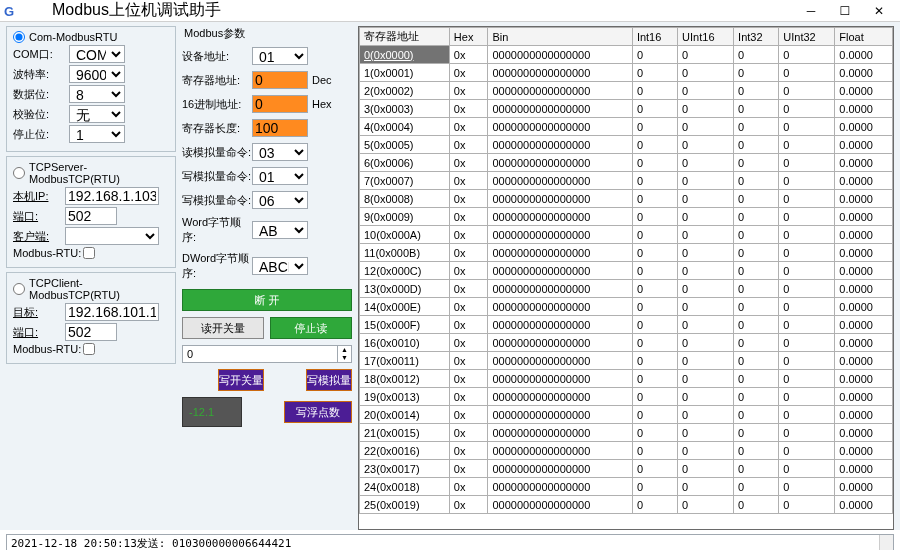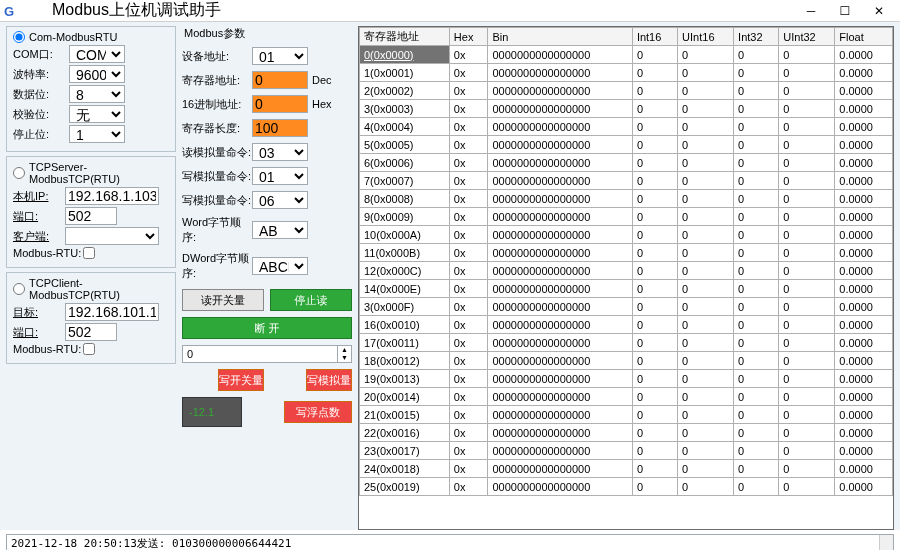--- a/index.html
+++ b/index.html
@@ -20,21 +20,21 @@
   .form-row .lbl.sm { width: 52px; text-decoration: underline; }
   .form-row .lbl.md { width: 70px; }
   select, input[type=text] { font-size: 14px; height: 18px; border: 1px solid #a0a8b0; background: #fff; padding: 0 2px; }
   select { width: 56px; }
   input.txt { width: 94px; }
   input.txt.sm { width: 52px; }
   input.orange { background: #ff8a1f; color: #000; border: 1px solid #a0a8b0; width: 56px; }
   .suffix { margin-left: 4px; }
   .midhead { font-size: 11px; margin: 0 0 2px 2px; }
   .btn { height: 22px; border: 1px solid #888; background: #e6e6e6; font-size: 11px; display: inline-flex; align-items: center; justify-content: center; cursor: pointer; }
-  .btn.orange { background: #ef4444; color: #fff; border-color: #cc6a10; margin-left: 36px; }
+  .btn.orange { background: #4c1d95; color: #fff; border-color: #cc6a10; margin-left: 36px; }
   .btn.green  { background: #2fa83a; color: #fff; border-color: #1f7a28; }
   .btnrow { display: flex; gap: 6px; margin-top: 4px; }
   .btnrow .btn { flex: 1; }
   .stepper { display:flex; align-items:center; border:1px solid #a0a8b0; background:#fff; height:18px; }
   .stepper .val { flex:1; padding:0 4px; }
   .stepper .arrows { width:14px; display:flex; flex-direction:column; font-size:7px; line-height:8px; text-align:center; border-left:1px solid #a0a8b0; }
   .valrow { display:flex; gap:6px; margin-top:4px; align-items:center; }
   .valrow .disp { background:#555; color:#3a3; padding:14px 6px; border:1px solid #333; height:20px; min-width:60px; display:flex; align-items:center; }
   .table-wrap { flex:1; border:1px solid #6a6a6a; background:#fff; overflow:auto; }
   table { border-collapse: collapse; width: 100%; font-size: 11px; }
@@ -165,26 +165,26 @@
     <div class="form-row">
         <span class="lbl md">Word字节顺序:</span>
       <select><option>AB</option></select>
       </div>
     <div class="form-row">
         <span class="lbl md">DWord字节顺序:</span>
       <select><option>ABCD</option></select>
       </div>
 
     <div class="btnrow">
+        <div class="btn green" style="flex:1">断 开</div>
+      </div>
+    <div class="btnrow">
       <div class="btn">读开关量</div>
       <div class="btn green">停止读</div>
     </div>
-    <div class="btnrow">
-        <div class="btn green" style="flex:1">断 开</div>
-      </div>
     <div class="btnrow">
       <div class="stepper" style="flex:1">
         <span class="val">0</span>
         <span class="arrows">
             <span>▲</span>
             <span>▼</span>
           </span>
       </div>
     </div>
     <div class="btnrow">
@@ -337,31 +337,41 @@
               <td>12(0x000C)</td>
               <td>0x</td>
               <td>0000000000000000</td>
               <td>0</td>
               <td>0</td>
               <td>0</td>
               <td>0</td>
               <td>0.0000</td>
             </tr>
             <tr>
+              <td>13(0x000D)</td>
+              <td>0x</td>
+              <td>0000000000000000</td>
+              <td>0</td>
+              <td>0</td>
+              <td>0</td>
+              <td>0</td>
+              <td>0.0000</td>
+            </tr>
+            <tr>
               <td>14(0x000E)</td>
               <td>0x</td>
               <td>0000000000000000</td>
               <td>0</td>
               <td>0</td>
               <td>0</td>
               <td>0</td>
               <td>0.0000</td>
             </tr>
             <tr>
-              <td>3(0x000F)</td>
+              <td>15(0x000F)</td>
               <td>0x</td>
               <td>0000000000000000</td>
               <td>0</td>
               <td>0</td>
               <td>0</td>
               <td>0</td>
               <td>0.0000</td>
             </tr>
             <tr>
               <td>16(0x0010)</td>

